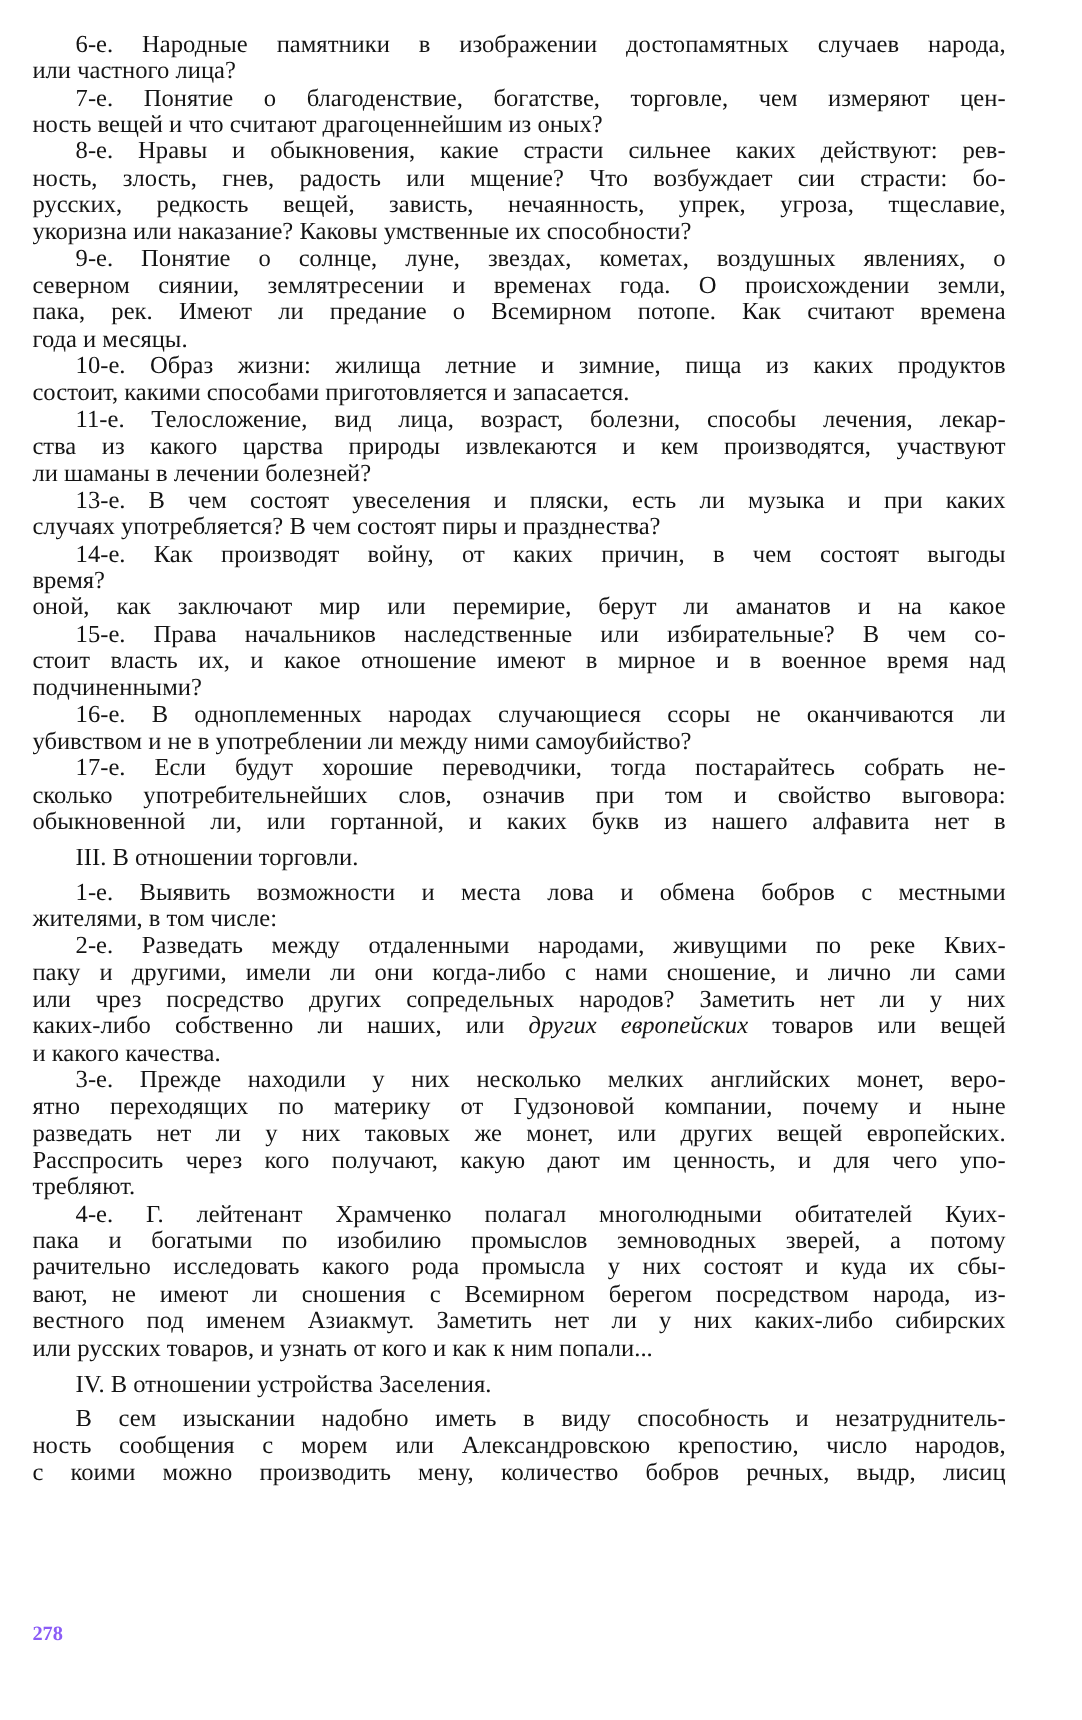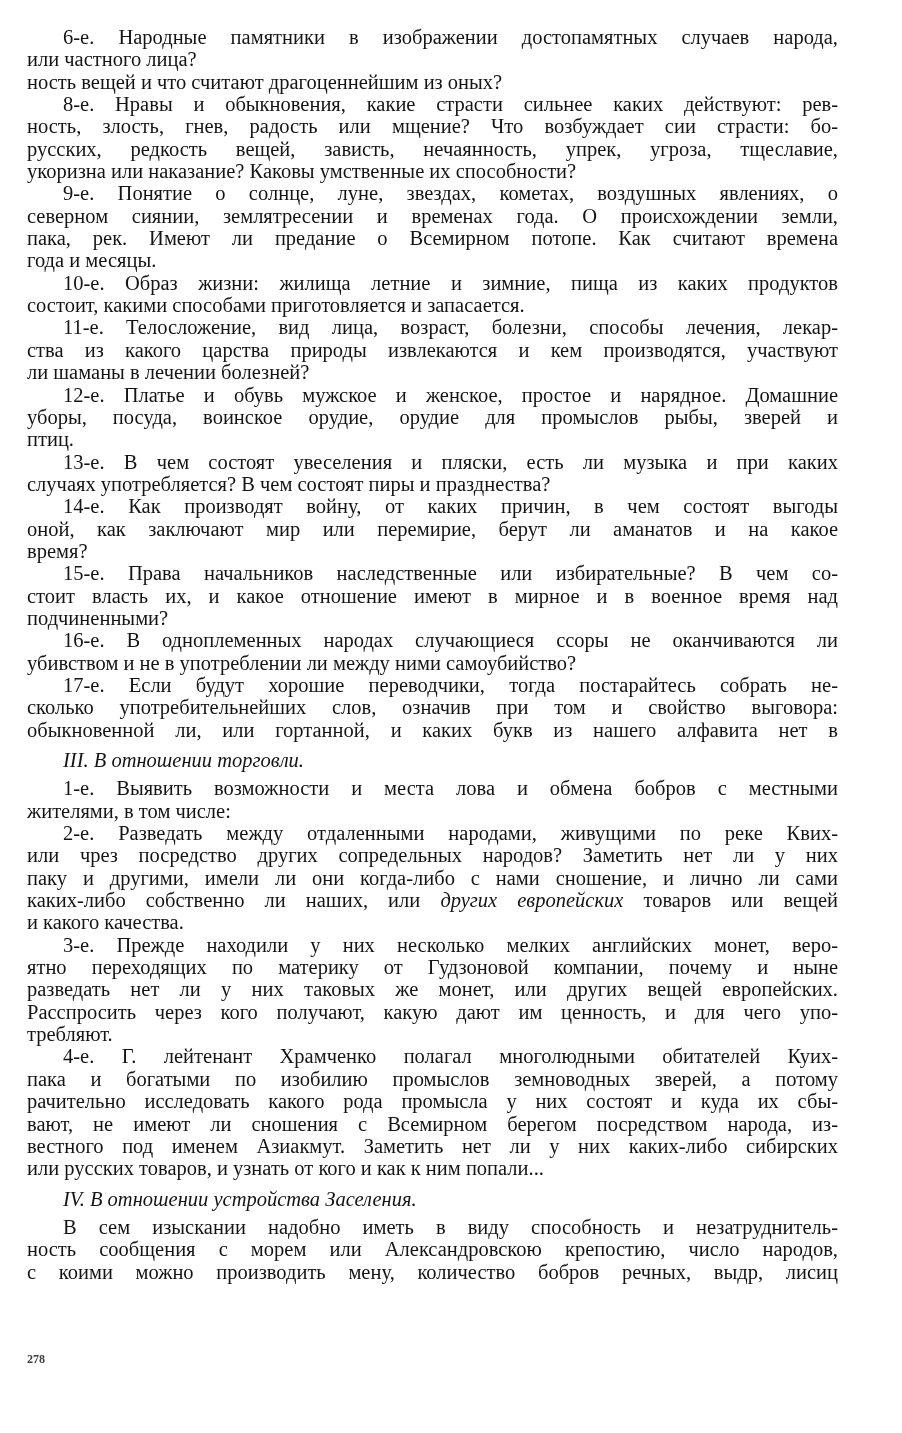--- a/index.html
+++ b/index.html
@@ -9,38 +9,39 @@
     font-family: "Liberation Serif", "DejaVu Serif", serif;
     font-size: 20.5px; color: #141414; line-height: 22.35px;
   }
   .para { margin: 0; }
   .ln {
     display: block; white-space: nowrap; text-align: justify;
     text-align-last: justify; height: 22.35px; overflow: visible;
   }
   .ln.last { text-align-last: left; }
   .ln.first { padding-left: 36px; }
-  .heading { font-style: italic; padding-left: 36px; margin-top: 8px; margin-bottom: 6px; }
+  .heading { padding-left: 36px; margin-top: 8px; margin-bottom: 6px; }
   .it { font-style: italic; }
   .pageno {
     position: absolute; left: 27px; top: 1352px;
     font-family: "Liberation Serif", "DejaVu Serif", serif;
-    font-weight: bold; font-size: 12px; color: #404040;
+    font-weight: bold; font-size: 17px; color: #8b5cf6;
   }
 </style>
 </head>
 <body>
 
 <div class="page">
   <div id="body-paras">
       <div class="para">
         <span class="ln first">6-е. Народные памятники в изображении достопамятных случаев народа,</span>
         <span class="ln last">или частного лица?</span>
       </div>
       <div class="para">
+        <span class="ln first">7-е. Понятие о благоденствие, богатстве, торговле, чем измеряют цен-</span>
         <span class="ln last">ность вещей и что считают драгоценнейшим из оных?</span>
       </div>
       <div class="para">
         <span class="ln first">8-е. Нравы и обыкновения, какие страсти сильнее каких действуют: рев-</span>
         <span class="ln">ность, злость, гнев, радость или мщение? Что возбуждает сии страсти: бо-</span>
         <span class="ln">русских, редкость вещей, зависть, нечаянность, упрек, угроза, тщеславие,</span>
         <span class="ln last">укоризна или наказание? Каковы умственные их способности?</span>
       </div>
       <div class="para">
         <span class="ln first">9-е. Понятие о солнце, луне, звездах, кометах, воздушных явлениях, о</span>
@@ -51,32 +52,27 @@
       <div class="para">
         <span class="ln first">10-е. Образ жизни: жилища летние и зимние, пища из каких продуктов</span>
         <span class="ln last">состоит, какими способами приготовляется и запасается.</span>
       </div>
       <div class="para">
         <span class="ln first">11-е. Телосложение, вид лица, возраст, болезни, способы лечения, лекар-</span>
         <span class="ln">ства из какого царства природы извлекаются и кем производятся, участвуют</span>
         <span class="ln last">ли шаманы в лечении болезней?</span>
       </div>
       <div class="para">
-        <span class="ln first">12-е. Платье и обувь мужское и женское, простое и нарядное. Домашние</span>
-        <span class="ln">уборы, посуда, воинское орудие, орудие для промыслов рыбы, зверей и</span>
-        <span class="ln last">птиц.</span>
-      </div>
-      <div class="para">
         <span class="ln first">13-е. В чем состоят увеселения и пляски, есть ли музыка и при каких</span>
         <span class="ln last">случаях употребляется? В чем состоят пиры и празднества?</span>
       </div>
       <div class="para">
         <span class="ln first">14-е. Как производят войну, от каких причин, в чем состоят выгоды</span>
+        <span class="ln last">время?</span>
         <span class="ln">оной, как заключают мир или перемирие, берут ли аманатов и на какое</span>
-        <span class="ln last">время?</span>
       </div>
       <div class="para">
         <span class="ln first">15-е. Права начальников наследственные или избирательные? В чем со-</span>
         <span class="ln">стоит власть их, и какое отношение имеют в мирное и в военное время над</span>
         <span class="ln last">подчиненными?</span>
       </div>
       <div class="para">
         <span class="ln first">16-е. В одноплеменных народах случающиеся ссоры не оканчиваются ли</span>
         <span class="ln last">убивством и не в употреблении ли между ними самоубийство?</span>
       </div>
@@ -88,22 +84,22 @@
     </div>
 
   <div class="heading">III. В отношении торговли.</div>
   <div id="trade-paras">
       <div class="para">
         <span class="ln first">1-е. Выявить возможности и места лова и обмена бобров с местными</span>
         <span class="ln last">жителями, в том числе:</span>
       </div>
       <div class="para">
         <span class="ln first">2-е. Разведать между отдаленными народами, живущими по реке Квих-</span>
+        <span class="ln">паку и другими, имели ли они когда-либо с нами сношение, и лично ли сами</span>
         <span class="ln">или чрез посредство других сопредельных народов? Заметить нет ли у них</span>
-        <span class="ln">паку и другими, имели ли они когда-либо с нами сношение, и лично ли сами</span>
         <span class="ln"><span>каких-либо собственно ли наших, или </span><span class="it">других европейских</span><span> товаров или вещей</span></span>
         <span class="ln last">и какого качества.</span>
       </div>
       <div class="para">
         <span class="ln first">3-е. Прежде находили у них несколько мелких английских монет, веро-</span>
         <span class="ln">ятно переходящих по материку от Гудзоновой компании, почему и ныне</span>
         <span class="ln">разведать нет ли у них таковых же монет, или других вещей европейских.</span>
         <span class="ln">Расспросить через кого получают, какую дают им ценность, и для чего упо-</span>
         <span class="ln last">требляют.</span>
       </div>

